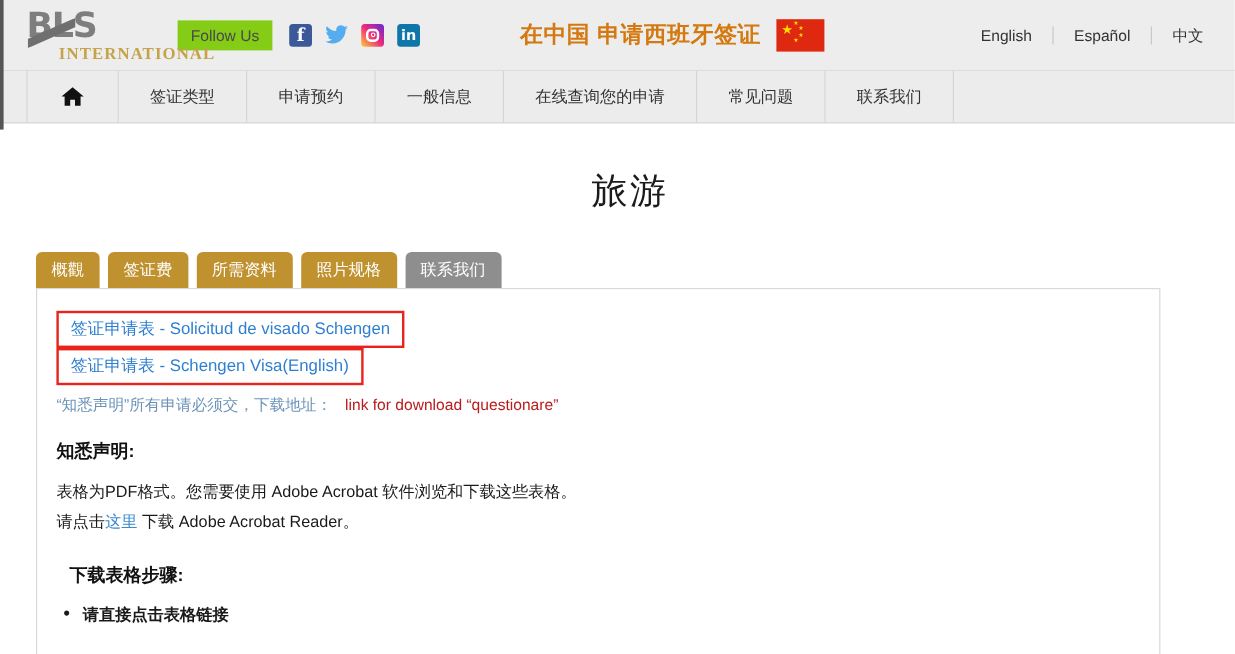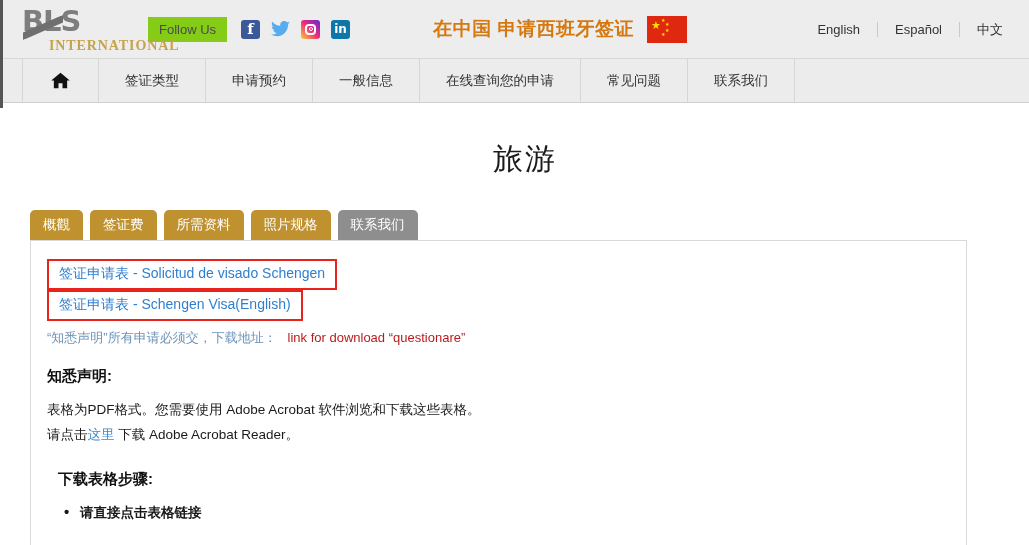--- a/index.html
+++ b/index.html
@@ -252,21 +252,21 @@
   .para a { color: #3b8ad0; text-decoration: none; cursor: pointer; }
 
   .sec-head2 {
     font-size: 15px;
     font-weight: bold;
     color: #111;
     margin: 25px 0 14px 11px;
   }
   ul.steps {
     list-style: none;
-    margin: 11px; padding: 0 0 0 22px;
+    margin: 0; padding: 0 0 0 22px;
   }
   ul.steps li {
     position: relative;
     font-size: 13.5px;
     font-weight: bold;
     color: #1a1a1a;
     margin-bottom: 26px;
     line-height: 19px;
   }
   ul.steps li::before {

